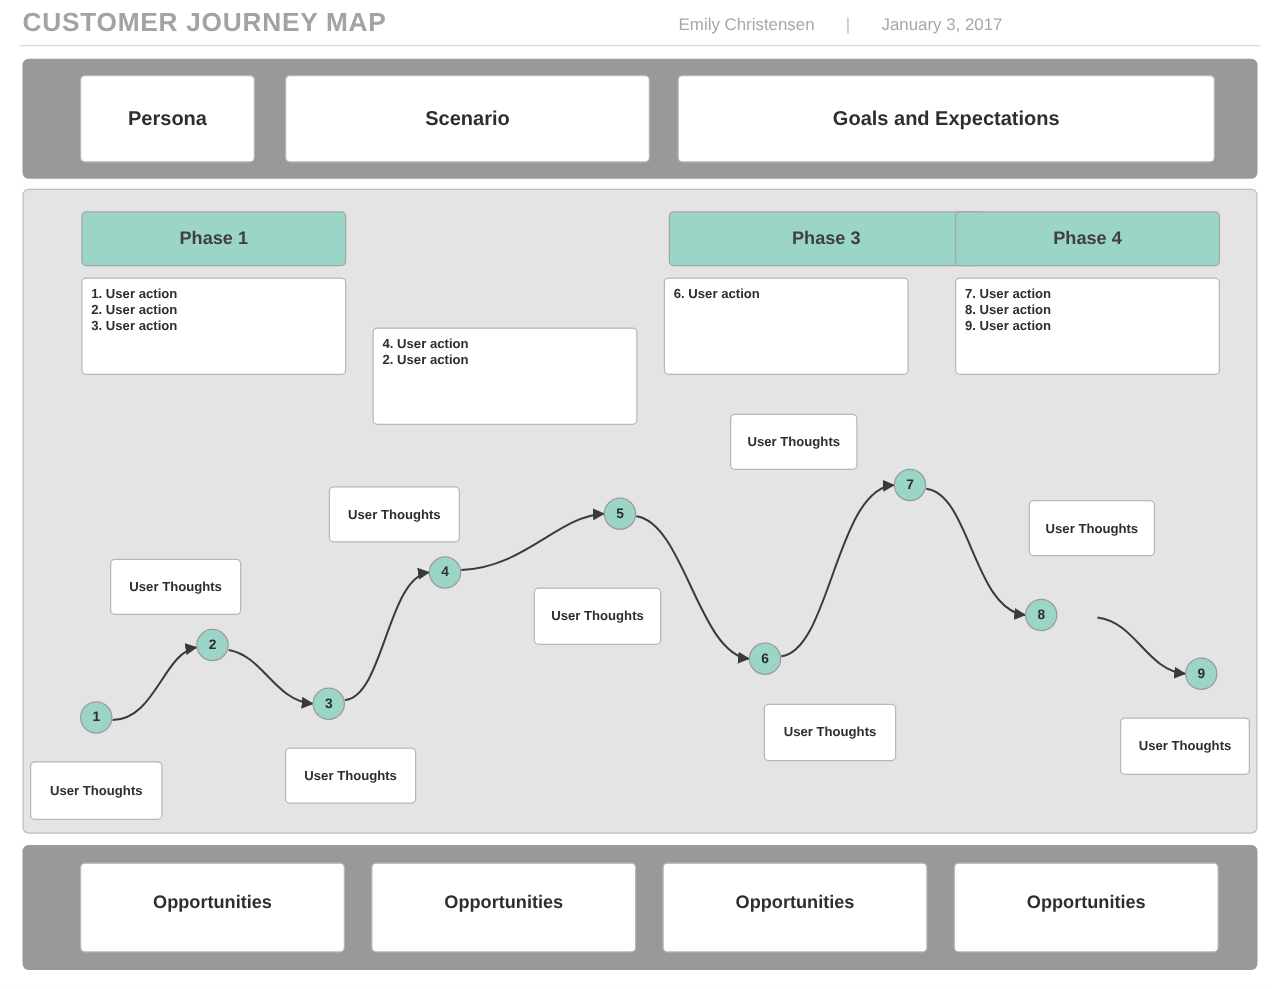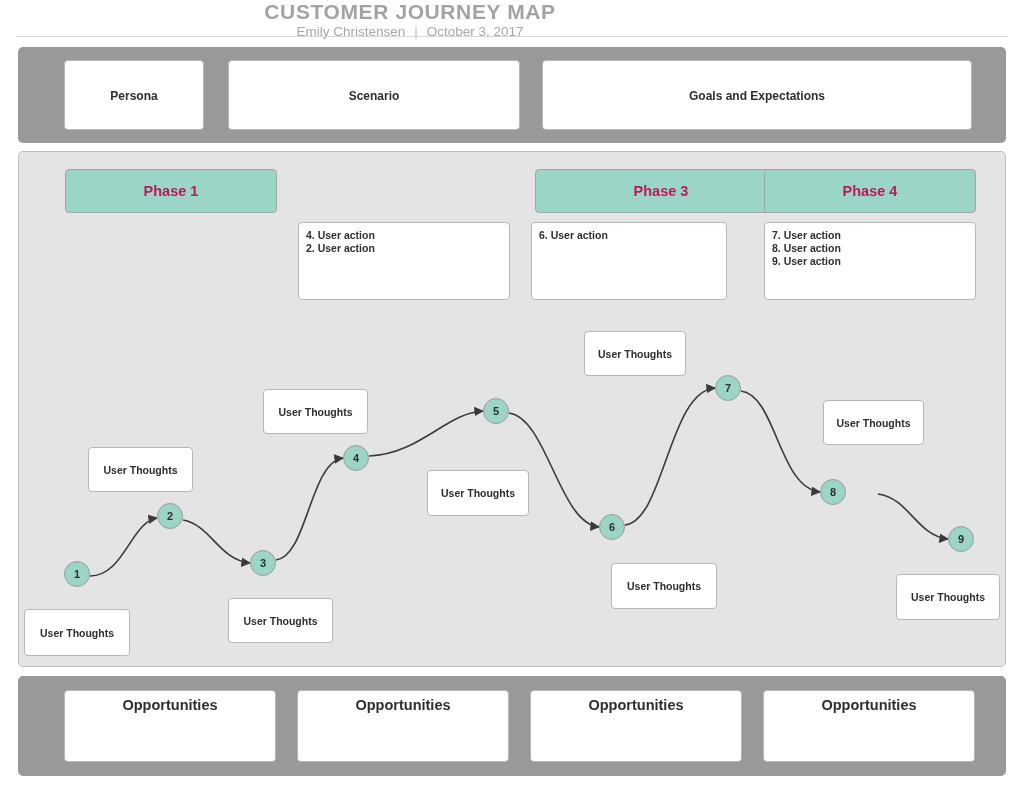--- a/index.html
+++ b/index.html
@@ -20,35 +20,34 @@
   .header {
     position: absolute;
     left: 0; top: 0;
     width: 820px;
     height: 38px;
     display: flex;
     align-items: center;
     justify-content: space-between;
     padding: 0 18px;
     box-sizing: border-box;
-    flex-direction: column;
   }
   .header-title {
     font-size: 21px;
     font-weight: bold;
     color: #a3a3a3;
     letter-spacing: 0.6px;
     white-space: nowrap;
   }
   .header-meta {
     font-size: 13.5px;
     color: #a8a8a8;
     display: flex;
     align-items: center;
-    gap: 9px;
+    gap: 25px;
     white-space: nowrap;
   }
   .header-sep { color: #bdbdbd; }
   .header-rule {
     position: absolute;
     left: 16px; top: 36px;
     width: 992px;
     height: 1px;
     background: #d8d8d8;
   }
@@ -83,40 +82,40 @@
   }
   .card-title {
     text-align: center;
     font-weight: bold;
     color: #2e2e2e;
   }
 
   
   .top-card { top: 13px; height: 70px; }
   .top-card .card-title {
-    font-size: 12px;
+    font-size: 16px;
     line-height: 70px;
     text-align: center;
   }
   #card-persona  { left: 46px;  width: 140px; }
   #card-scenario { left: 210px; width: 292px; }
   #card-goals    { left: 524px; width: 430px; }
 
   
   .phase-head {
     position: absolute;
     top: 17px;
     height: 44px;
     background: #9ad5c8;
     border: 1px solid #a5a5a5;
     border-radius: 4px;
     box-sizing: border-box;
     font-size: 14.5px;
     font-weight: bold;
-    color: #be185d;
+    color: #404040;
     line-height: 42px;
     text-align: center;
   }
   .actions-box {
     position: absolute;
     top: 70px;
     height: 78px;
     background: #ffffff;
     border: 1px solid #b7b7b7;
     border-radius: 4px;
@@ -175,33 +174,33 @@
 
   
   .opp-card {
     position: absolute;
     top: 14px;
     height: 72px;
     background: #ffffff;
     border: 1px solid #b7b7b7;
     border-radius: 4px;
     box-sizing: border-box;
-    padding-top: 6px;
+    padding-top: 23px;
   }
   .opp-card .card-title { font-size: 14.5px; }
 </style>
 </head>
 <body>
 
 <div class="header">
   <div class="header-title">CUSTOMER JOURNEY MAP</div>
   <div class="header-meta">
     <span>Emily Christensen</span>
     <span class="header-sep">|</span>
-    <span>October 3, 2017</span>
+    <span>January 3, 2017</span>
   </div>
 </div>
 <div class="header-rule"></div>
 
 <div class="band top-band">
   <div class="card top-card" id="card-persona">
     <div class="card-title">Persona</div>
   </div>
   <div class="card top-card" id="card-scenario">
     <div class="card-title">Scenario</div>
@@ -210,21 +209,26 @@
     <div class="card-title">Goals and Expectations</div>
   </div>
 </div>
 
 <div class="mid-panel">
 
   <div class="phase-head" style="left:46px;width:212px;">Phase 1</div>
   <div class="phase-head" style="left:516px;width:252px;">Phase 3</div>
   <div class="phase-head" style="left:745px;width:212px;">Phase 4</div>
 
-  <div class="actions-box" style="left:279px;width:212px;">
+  <div class="actions-box" style="left:46px;width:212px;">
+    <div class="action-item">1. User action</div>
+    <div class="action-item">2. User action</div>
+    <div class="action-item">3. User action</div>
+  </div>
+  <div class="actions-box" style="left:279px;width:212px;margin-top:40px;">
     <div class="action-item">4. User action</div>
     <div class="action-item">2. User action</div>
   </div>
   <div class="actions-box" style="left:512px;width:196px;">
     <div class="action-item">6. User action</div>
   </div>
   <div class="actions-box" style="left:745px;width:212px;">
     <div class="action-item">7. User action</div>
     <div class="action-item">8. User action</div>
     <div class="action-item">9. User action</div>

